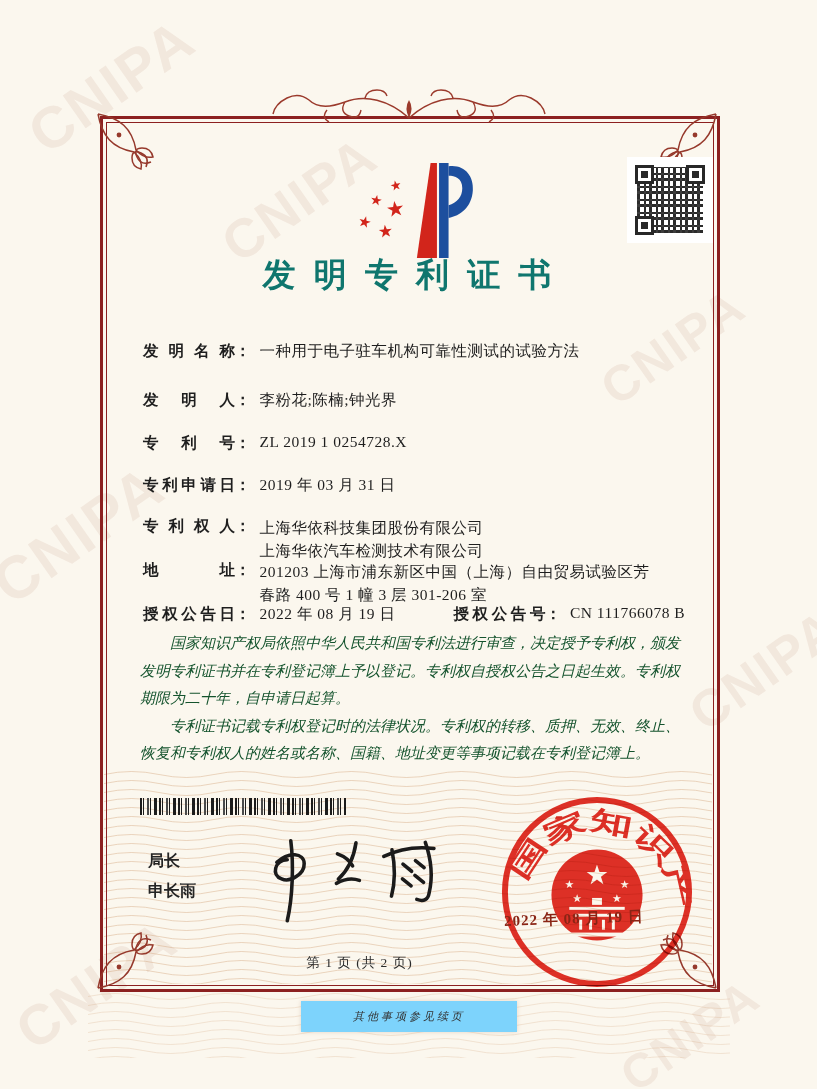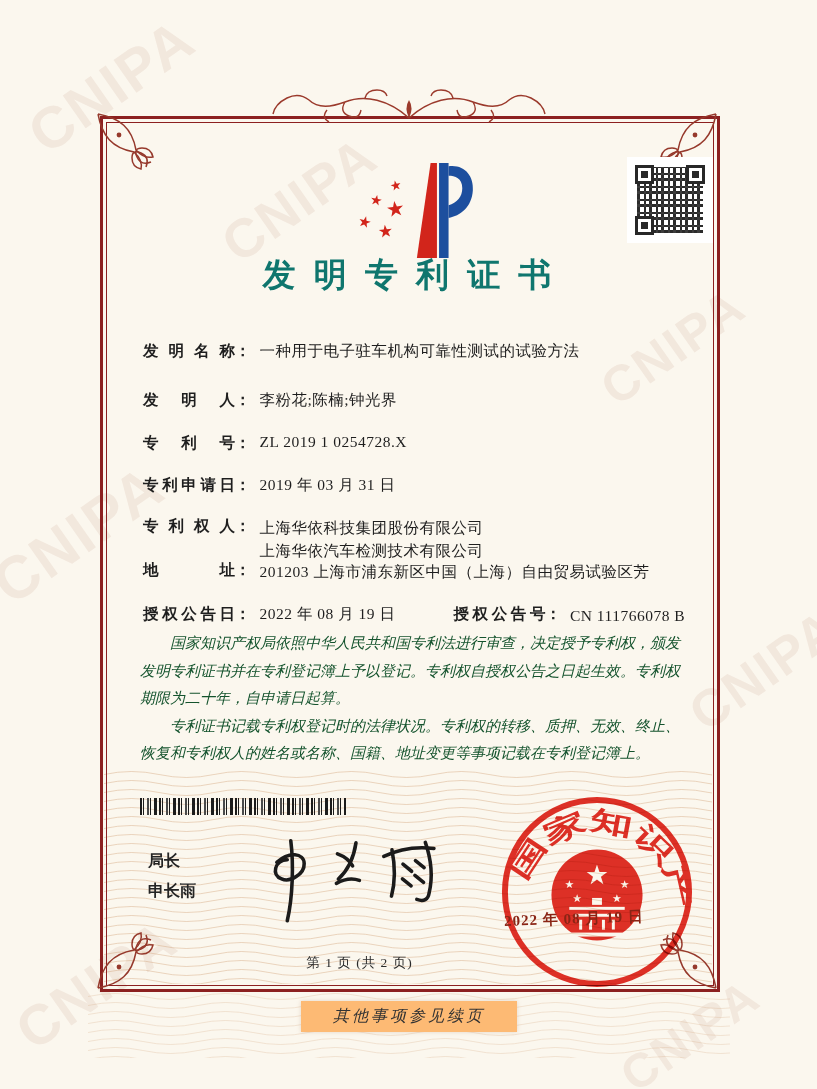--- a/index.html
+++ b/index.html
@@ -53,21 +53,21 @@
   }
   
   .field-row{position:absolute;left:143px;z-index:4;font-size:15.5px;display:flex;align-items:flex-start;}
   .flabel{
     display:inline-block;width:92px;text-align:justify;text-align-last:justify;
     font-weight:600;color:#1e1e1e;white-space:nowrap;
   }
   .fcolon{font-weight:600;margin-right:9px;}
   .fvalue{color:#1e1e1e;letter-spacing:.5px;}
   .fvalue .vline{display:block;line-height:23px;}
-  .grant-group2{margin-left:58px;display:flex;align-items:flex-end;}
+  .grant-group2{margin-left:58px;display:flex;}
   
   .body-text{
     position:absolute;left:140px;top:630px;width:552px;z-index:4;
     font-size:15px;line-height:27.5px;font-style:italic;color:#14532d;
   }
   .body-text p{margin:0;text-indent:2em;}
   
   .barcode{
     position:absolute;left:140px;top:798px;width:206px;height:17px;z-index:4;
     background:repeating-linear-gradient(90deg,
@@ -86,23 +86,23 @@
     position:absolute;left:504px;top:909px;width:170px;z-index:6;
     font-size:15px;font-weight:bold;color:#8a2415;letter-spacing:1px;
     transform:rotate(-2deg);white-space:nowrap;
   }
   
   .page-info{
     position:absolute;left:100px;top:954px;width:519px;text-align:center;
     font-size:13.5px;letter-spacing:1px;z-index:4;color:#2b2b2b;
   }
   .cont-note{
-    position:absolute;left:301px;top:1001px;width:216px;height:31px;background:#fdba74;
+    position:absolute;left:301px;top:1001px;width:216px;height:31px;background:#7dd3fc;
     z-index:6;display:flex;align-items:center;justify-content:center;
-    font-size:16px;letter-spacing:3px;color:#333;font-style:italic;
+    font-size:11px;letter-spacing:3px;color:#333;font-style:italic;
     box-shadow:0 0 4px rgba(190,150,120,.35);
   }
 </style>
 </head>
 <body>
 
 <div class="page">
 
   <div class="wm" style="left:18px;top:52px;font-size:58px;">CNIPA</div>
   <div class="wm" style="left:212px;top:168px;font-size:54px;">CNIPA</div>
@@ -219,20 +219,21 @@
     <span class="fvalue">
       <span class="vline">上海华依科技集团股份有限公司</span>
       <span class="vline">上海华依汽车检测技术有限公司</span>
     </span>
   </div>
   <div class="field-row" style="top:560px;">
     <span class="flabel">地址</span>
       <span class="fcolon">：</span>
     <span class="fvalue">
       <span class="vline">201203 上海市浦东新区中国（上海）自由贸易试验区芳</span>
+      <span class="vline">春路 400 号 1 幢 3 层 301-206 室</span>
     </span>
   </div>
   <div class="field-row" style="top:604px;">
     <span class="flabel">授权公告日</span>
       <span class="fcolon">：</span>
     <span class="fvalue">2022 年 08 月 19 日</span>
     <span class="grant-group2">
       <span class="flabel">授权公告号</span>
         <span class="fcolon">：</span>
       <span class="fvalue">CN 111766078 B</span>

